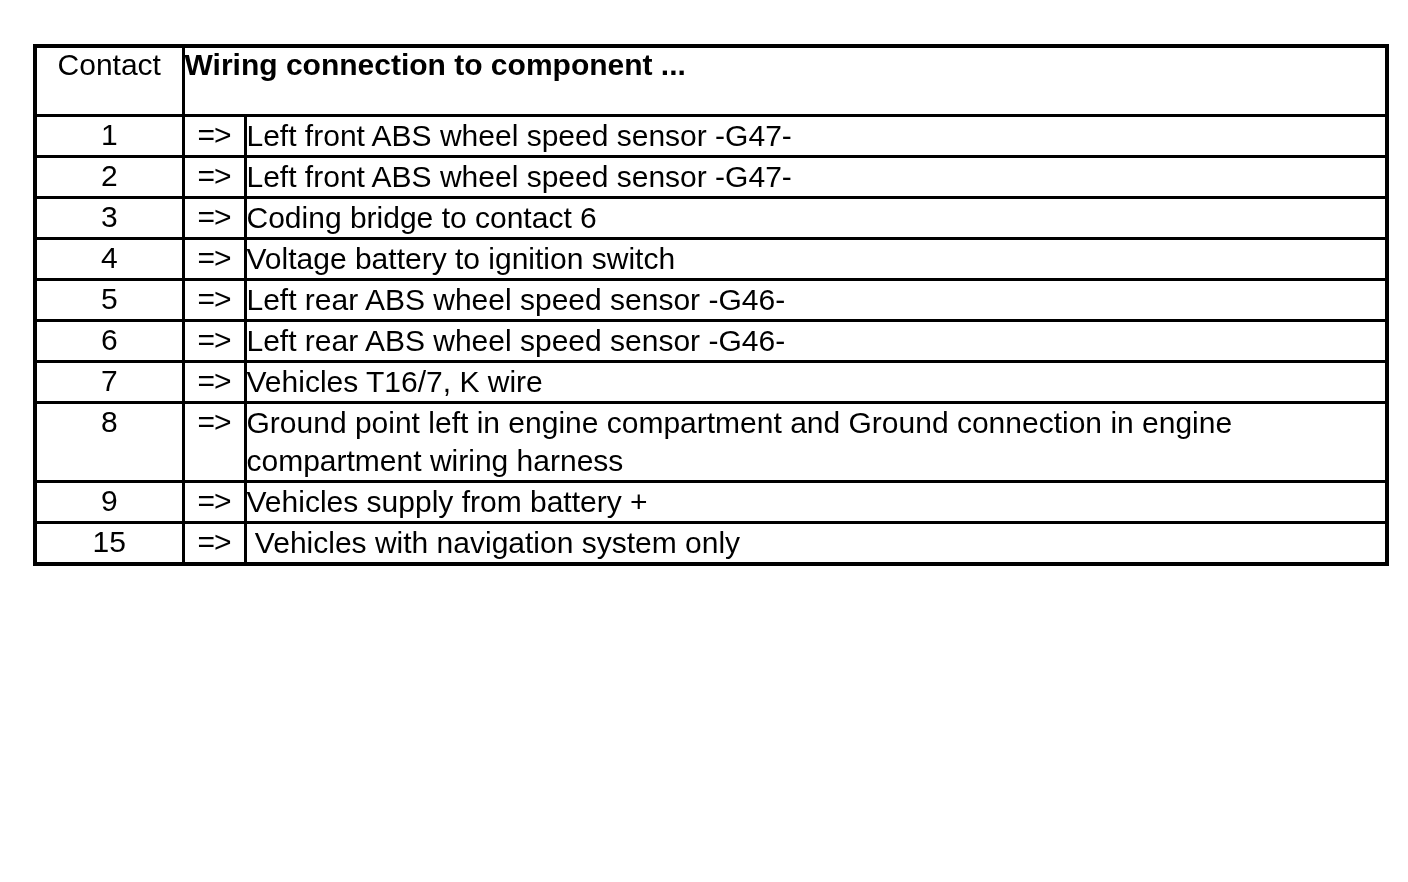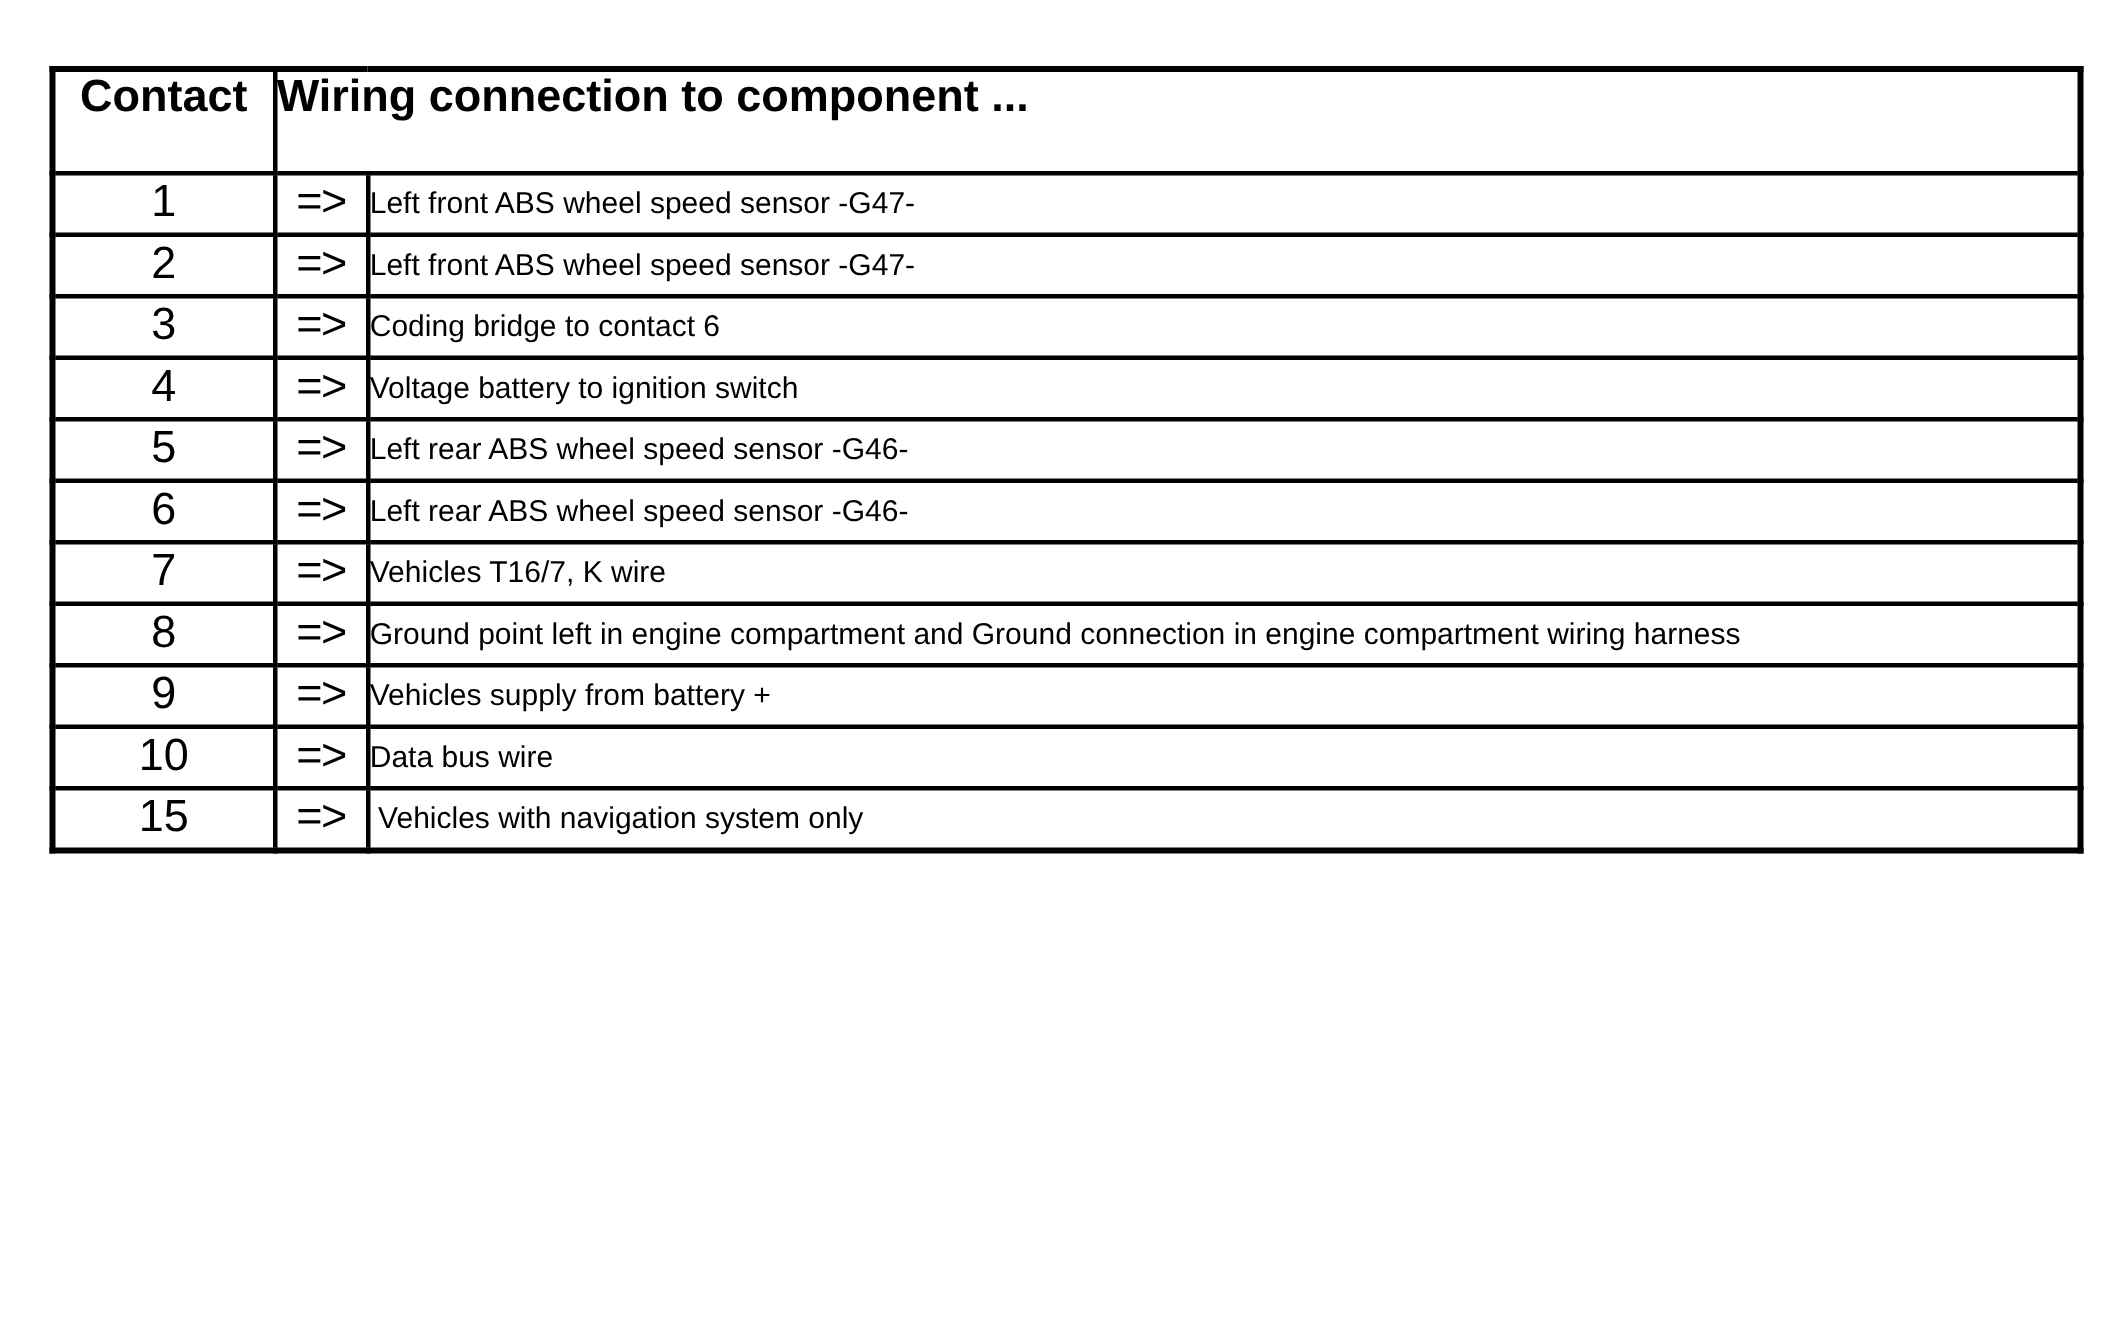--- a/index.html
+++ b/index.html
@@ -37,21 +37,21 @@
   table.wiring-table td {
     border: 3px solid #000000;
     padding: 0;
     vertical-align: top;
     background: #ffffff;
   }
 
   
   .hdr-contact {
     text-align: center;
-    font-weight: bold;
+    font-weight: normal;
     font-size: 30px;
     line-height: 34px;
     height: 66px;
     vertical-align: middle;
   }
   .hdr-desc {
     text-align: left;
     font-weight: bold;
     font-size: 30px;
     line-height: 34px;
@@ -70,21 +70,21 @@
   .cell-arrow {
     text-align: center;
     font-size: 30px;
     line-height: 36px;
     padding-top: 10px;
     padding-bottom: 10px;
     letter-spacing: -1px;
   }
   .cell-desc {
     text-align: left;
-    font-size: 20px;
+    font-size: 30px;
     line-height: 38px;
     padding: 8px 8px 10px 11px;
     white-space: pre-wrap;
   }
   tr.row-tall .cell-desc {
     line-height: 38px;
   }
 </style>
 </head>
 <body>
@@ -142,24 +142,19 @@
           <td class="cell-contact">8</td>
           <td class="cell-arrow">=&gt;</td>
           <td class="cell-desc">Ground point left in engine compartment and Ground connection in engine compartment wiring harness</td>
         </tr>
         <tr>
           <td class="cell-contact">9</td>
           <td class="cell-arrow">=&gt;</td>
           <td class="cell-desc">Vehicles supply from battery +</td>
         </tr>
         <tr>
-          <td class="cell-contact">10</td>
-          <td class="cell-arrow">=&gt;</td>
-          <td class="cell-desc">Data bus wire</td>
-        </tr>
-        <tr>
           <td class="cell-contact">15</td>
           <td class="cell-arrow">=&gt;</td>
           <td class="cell-desc"> Vehicles with navigation system only</td>
         </tr>
       </tbody>
   </table>
 </div>
 
 </body></html>

